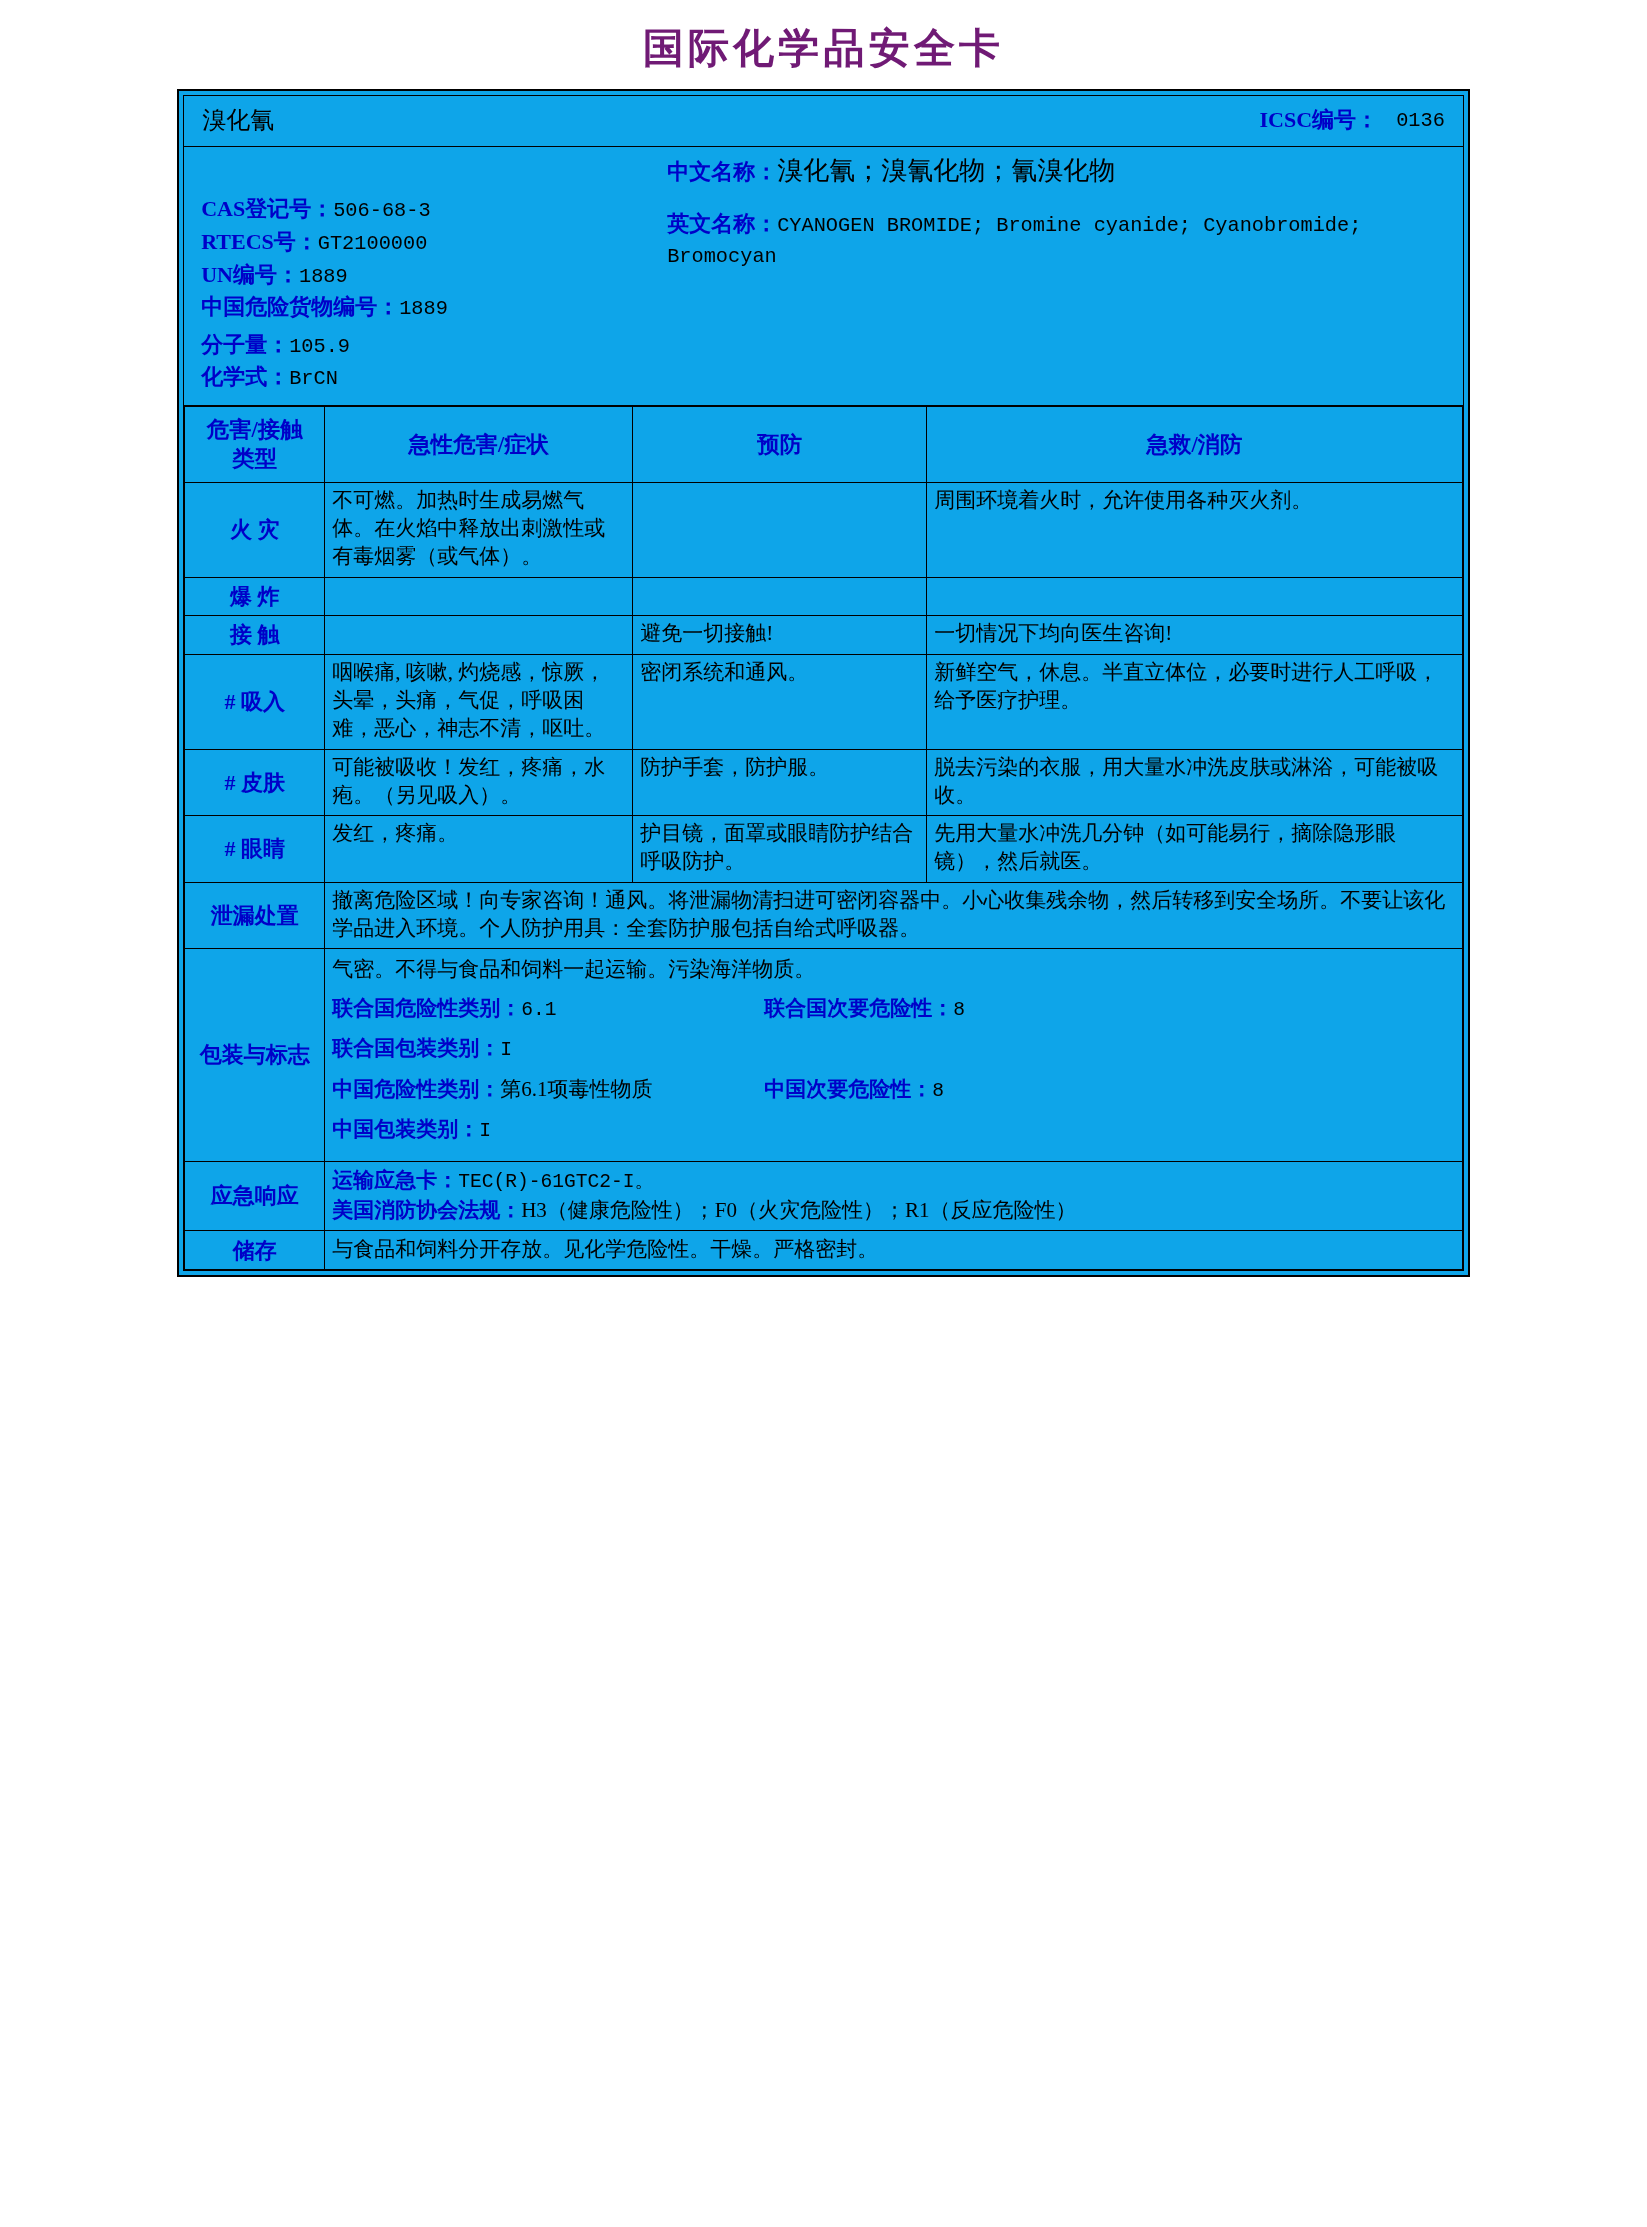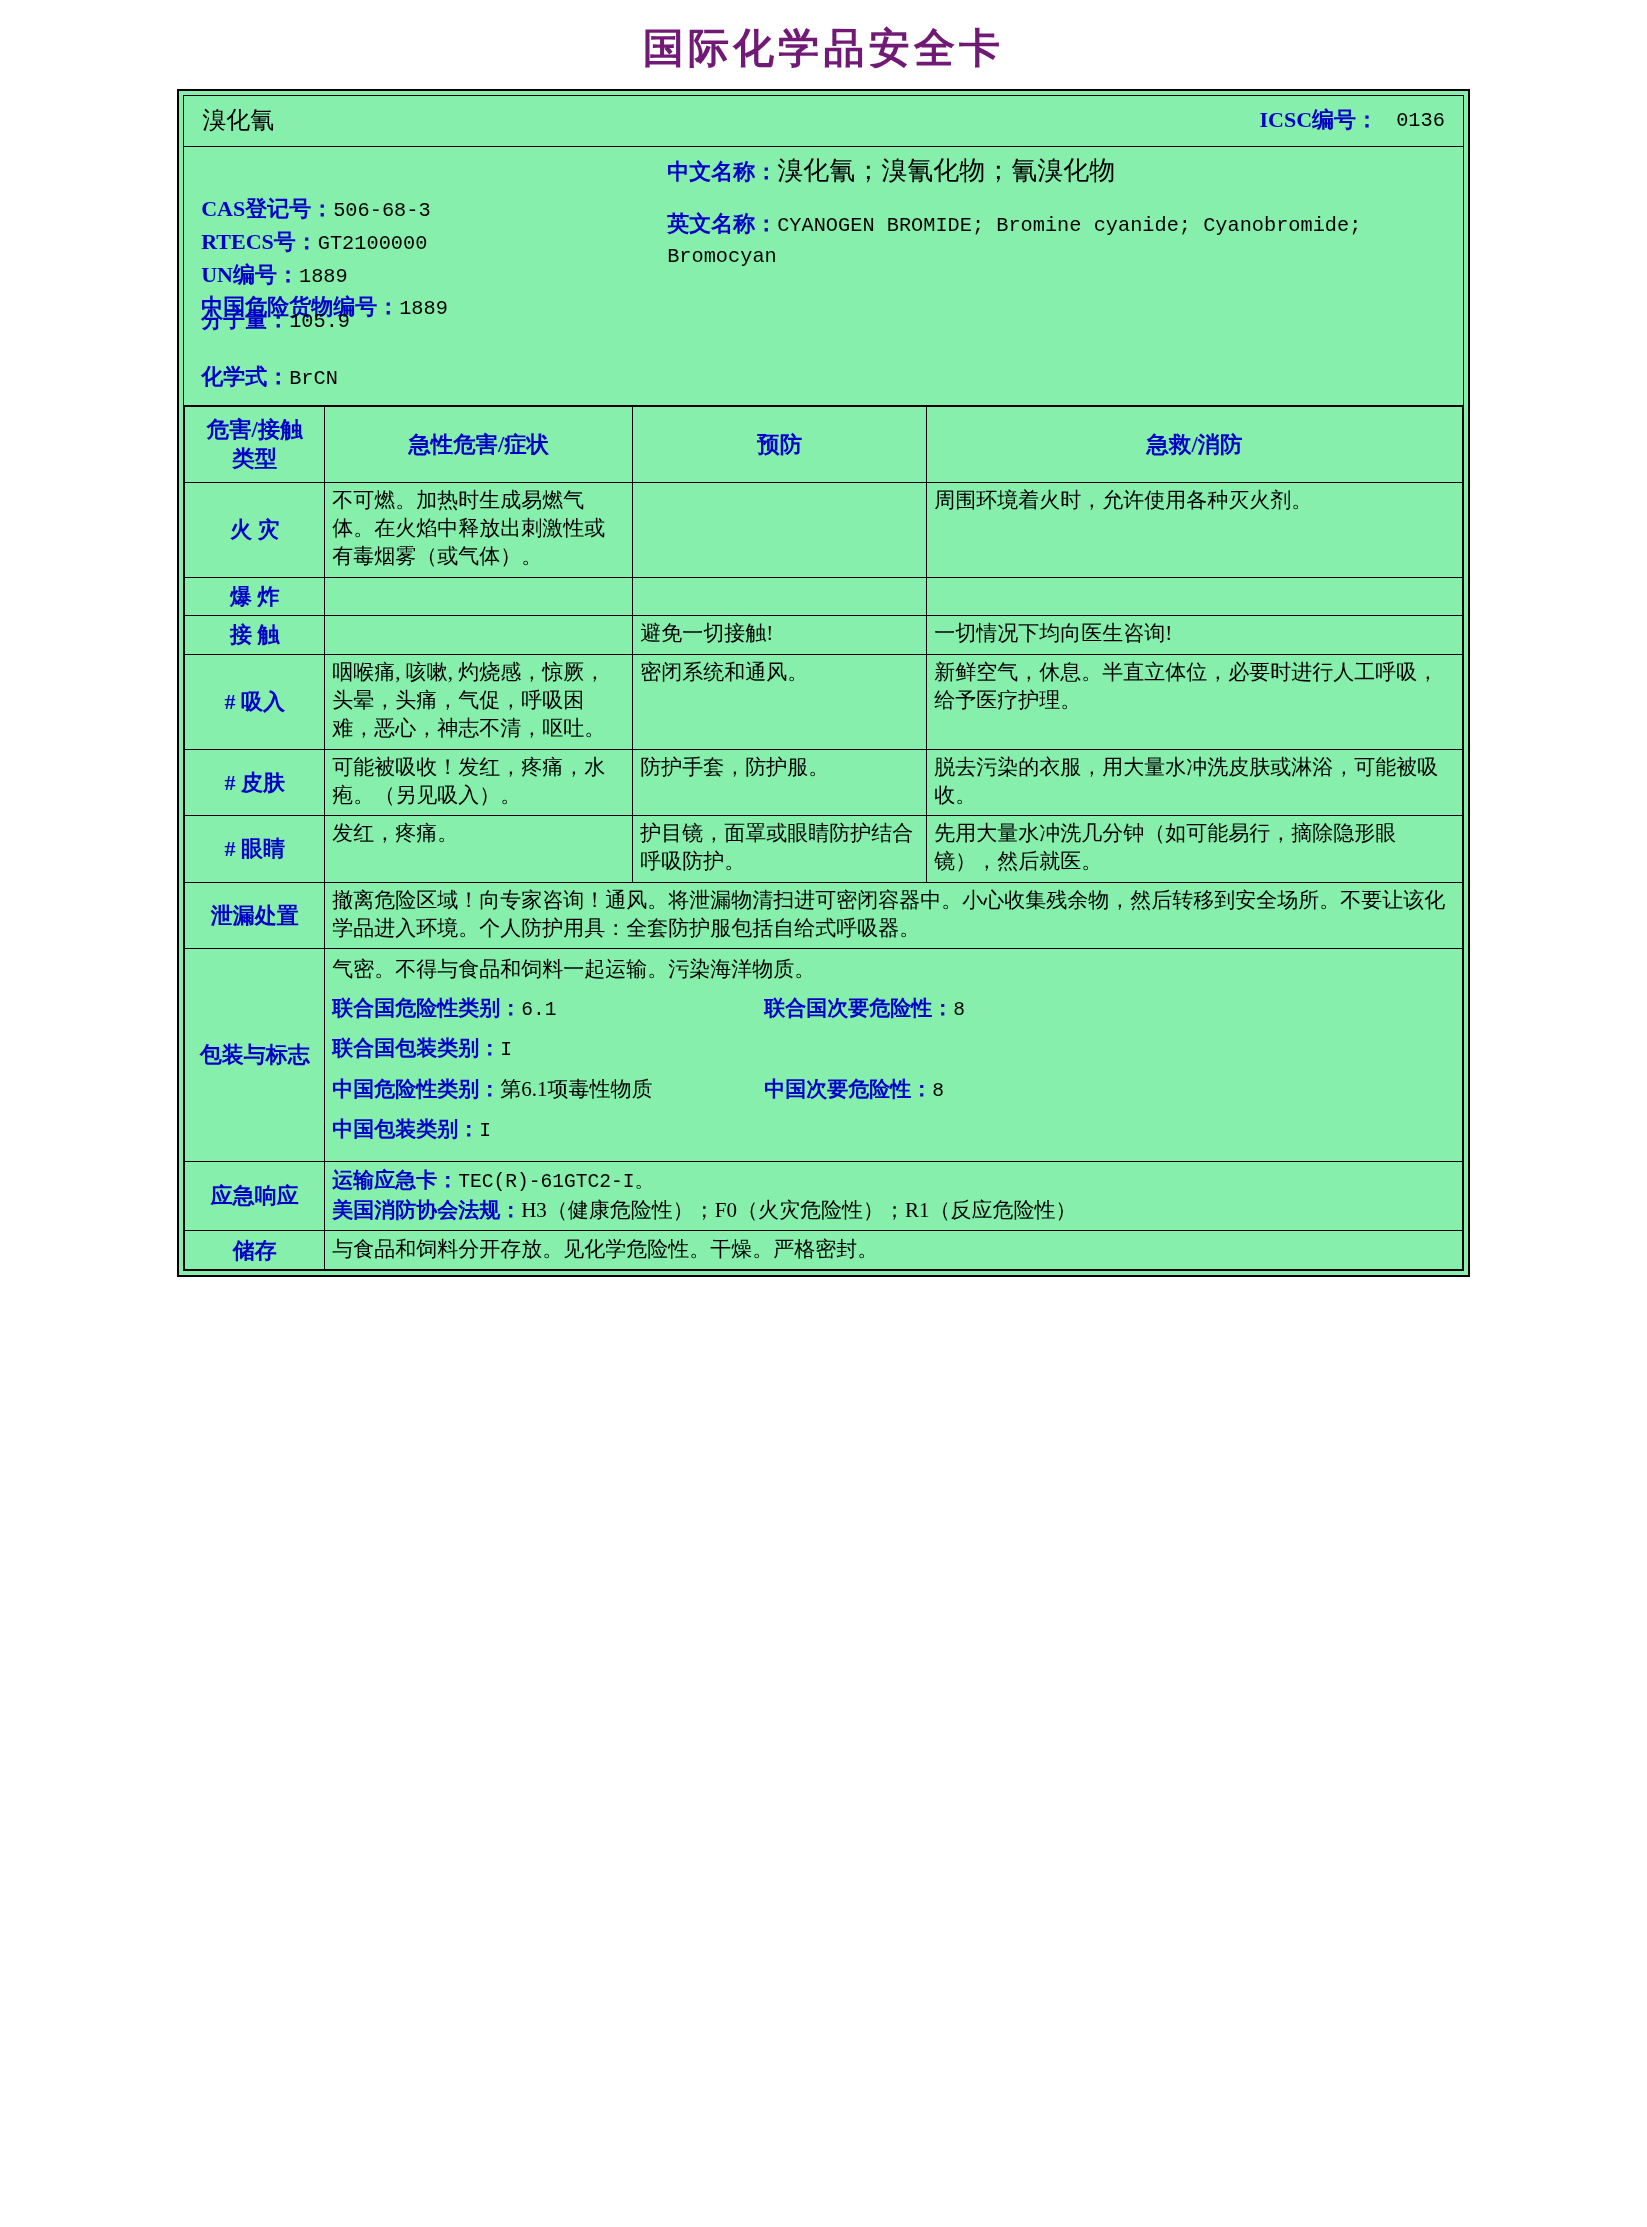--- a/index.html
+++ b/index.html
@@ -27,21 +27,21 @@
     font-size: 41px;
     letter-spacing: 4.2px;
     padding-top: 21px;
     padding-bottom: 12.6px;
   }
   .card {
     margin: 0 auto;
     width: 1293px;
     border: 2.8px solid #000;
     box-sizing: border-box;
-    background: #86efac;
+    background: #0ea5e9;
   }
   .inner {
     border: 1.4px solid #000;
     margin: 4.2px;
     box-sizing: border-box;
   }
 
   
   .hdr {
     display: flex;
@@ -108,21 +108,21 @@
   }
   .v {
     font-family: "Liberation Mono", "DejaVu Sans Mono", monospace;
     font-size: 20.3px;
   }
   .v-cn {
     font-family: Liberation Mono, monospace;
     font-size: 26px;
   }
   .bottomrow .c1 { width: 448px; }
-  .bottomrow .c2 { flex: 1; margin-top: 25px; }
+  .bottomrow .c2 { flex: 1; }
 
   
   table.t {
     border-collapse: collapse;
     width: 100%;
     table-layout: fixed;
   }
   table.t td {
     border: 1.4px solid #000;
     vertical-align: top;

